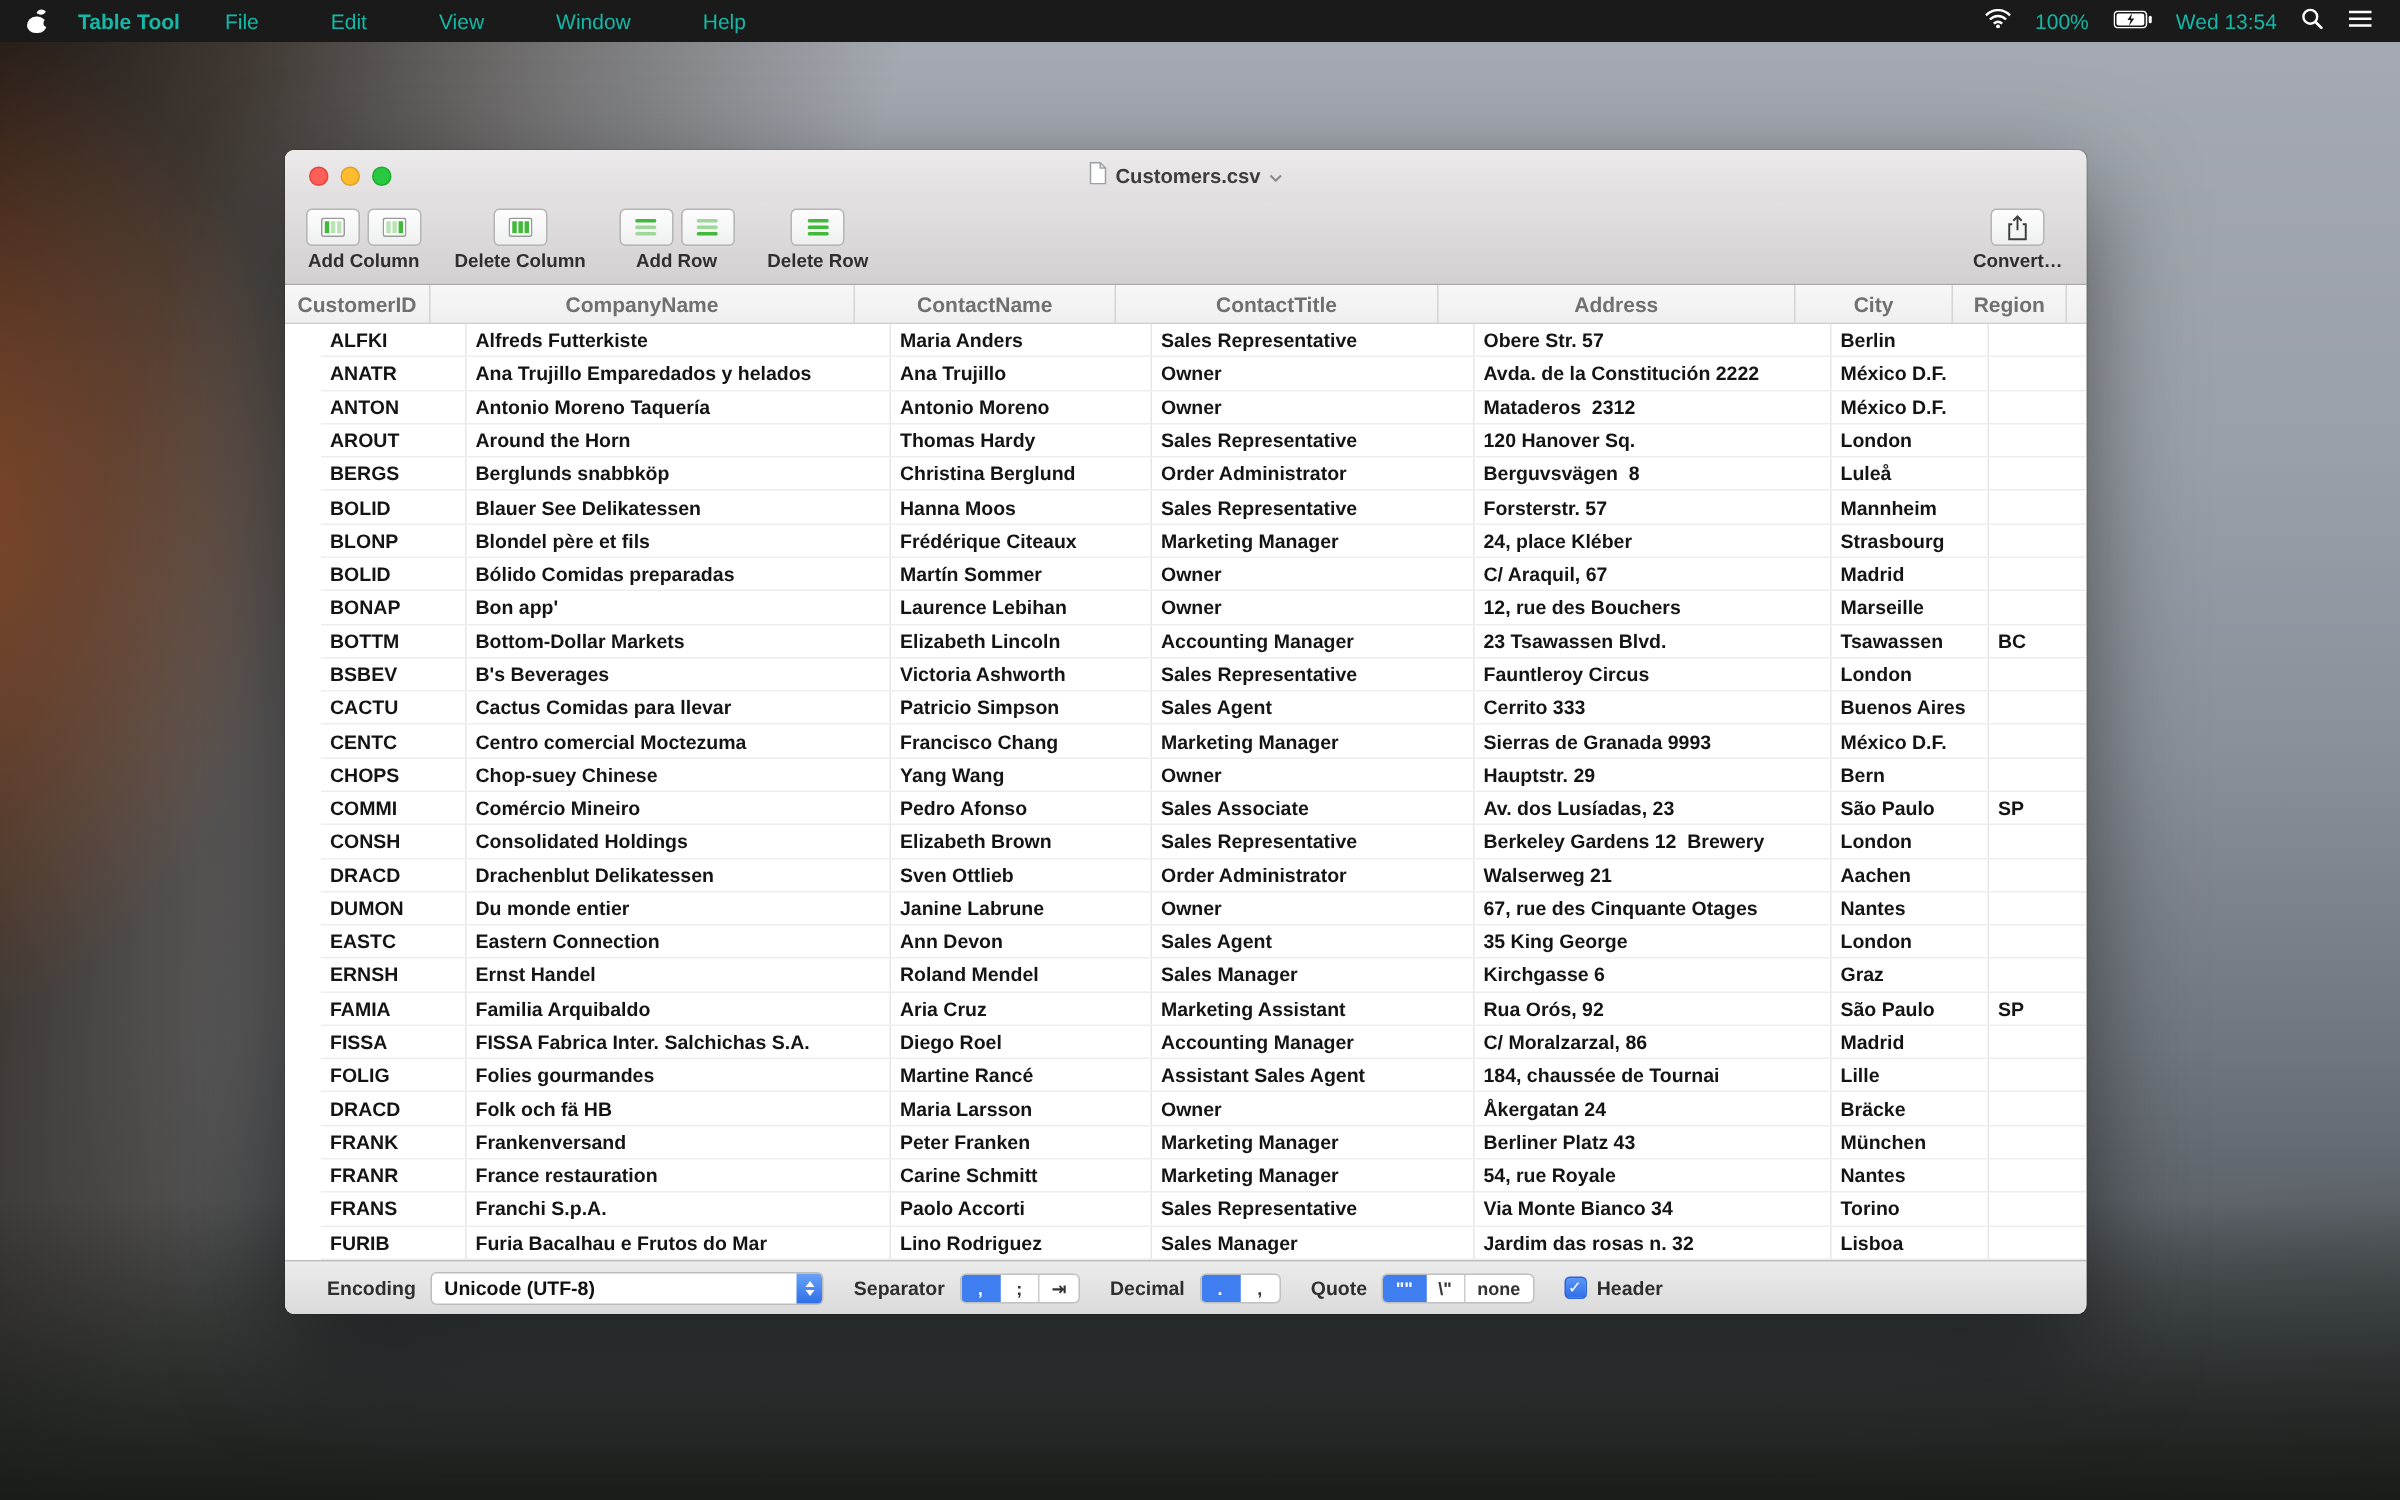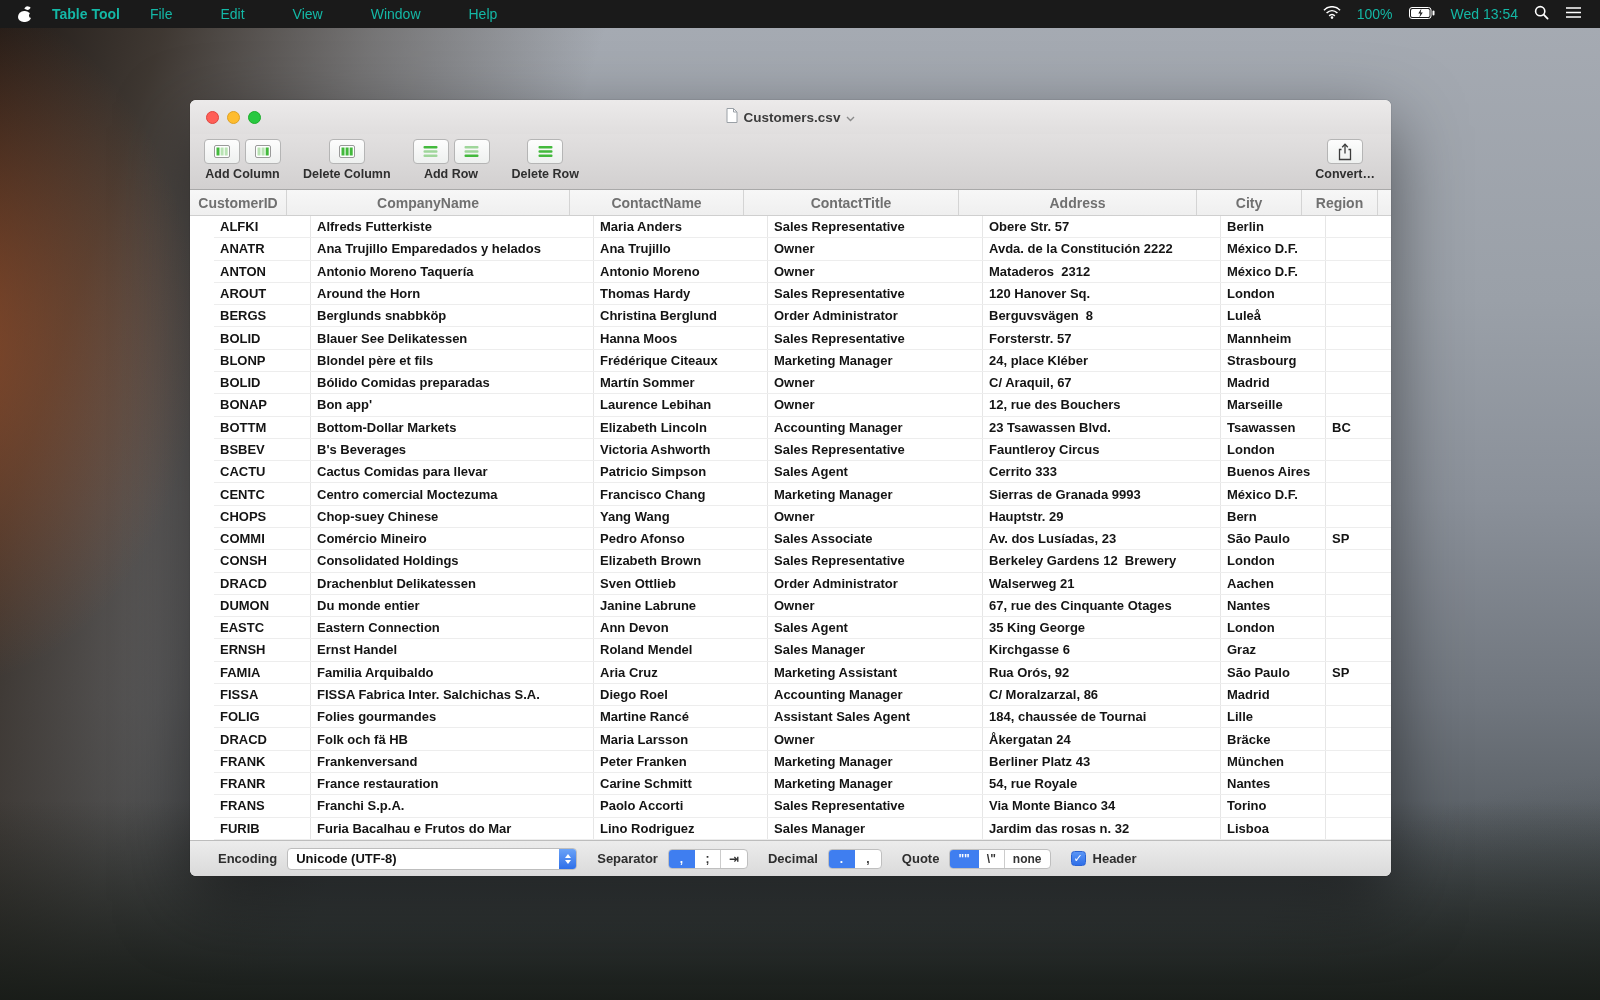--- a/index.html
+++ b/index.html
@@ -91,21 +91,21 @@
   .c6{width:76px;flex:0 0 76px}.c7{flex:1 1 auto;border-right:none}
 
   
   .footer {
     height:36px; flex:0 0 36px;
     background:linear-gradient(#ececec,#dadada);
     border-top:1px solid #bdbdbd;
     display:flex; align-items:center; padding:0 14px 0 28px; font-size:13px; color:#2e2e2e;
   }
   .flabel { margin-right:10px; }
-  .select { display:flex; width:290px; height:22px; border:1px solid #bdbdbd; border-radius:4px; background:#fff; margin-right:20px; }
+  .select { display:flex; width:262px; height:22px; border:1px solid #bdbdbd; border-radius:4px; background:#fff; margin-right:20px; }
   .select .val { flex:1; display:flex; align-items:center; padding-left:8px; font-size:13px; color:#111; }
   .select .step { width:17px; background:linear-gradient(#6aa2f7,#2e6fe9); border-radius:0 3px 3px 0; display:flex; flex-direction:column; align-items:center; justify-content:center; gap:2px; }
   .tri-up   { width:0;height:0;border-left:3.5px solid transparent;border-right:3.5px solid transparent;border-bottom:4px solid #fff; }
   .tri-down { width:0;height:0;border-left:3.5px solid transparent;border-right:3.5px solid transparent;border-top:4px solid #fff; }
   .seg { display:flex; height:20px; border:1px solid #bfbfbf; border-radius:4px; overflow:hidden; background:#fff; margin-right:20px; }
   .seg > div { min-width:26px; padding:0 8px; display:flex; align-items:center; justify-content:center; font-size:12px; color:#333; border-right:1px solid #cccccc; cursor:default; }
   .seg > div:last-child { border-right:none; }
   .seg > div.sel { background:#3f7ef0; color:#fff; border-right-color:#3f7ef0; }
   .cb { width:15px; height:15px; border-radius:3.5px; background:linear-gradient(#5a95f5,#2f6fe8); color:#fff; display:flex; align-items:center; justify-content:center; font-size:11px; margin-right:7px; border:1px solid #2a63d4; }
 </style>

